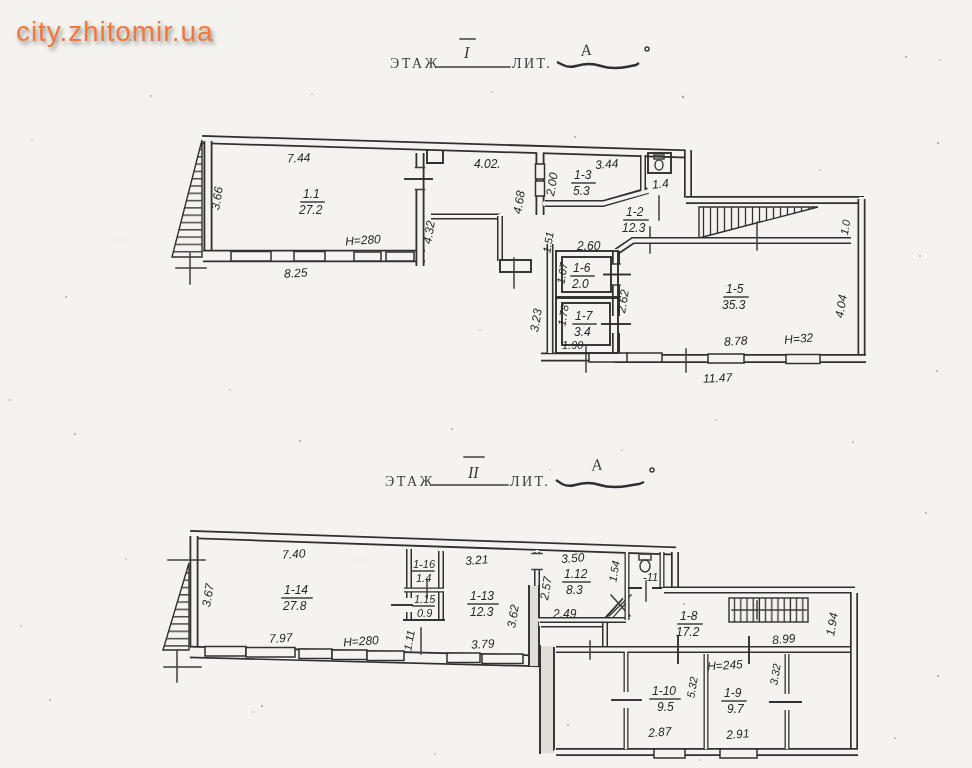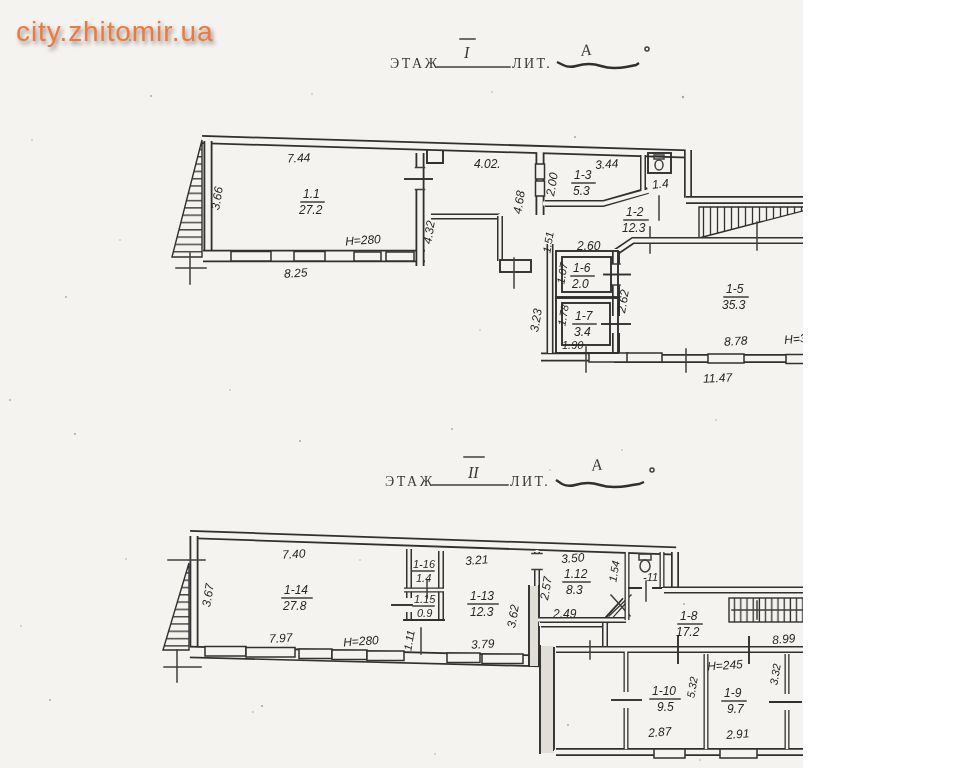--- a/index.html
+++ b/index.html
@@ -1,16 +1,16 @@
 <!DOCTYPE html>
 <html><head>
 <meta charset="utf-8">
 <style>
 html,body{margin:0;padding:0}
-#page{position:relative;width:803px;height:768px;background:#f4f3ef;overflow:hidden;font-family:"Liberation Sans",sans-serif}
+#page{position:relative;width:972px;height:768px;background:#f4f3ef;overflow:hidden;font-family:"Liberation Sans",sans-serif}
 .wm{position:absolute;left:16px;top:16px;font:28px "Liberation Sans",sans-serif;color:#f2773a;text-shadow:2px 3px 4px rgba(110,110,110,.8);letter-spacing:0.9px}
 svg{position:absolute;left:0;top:0;filter:blur(0.28px)}
 .k{stroke:#303030;fill:none;stroke-width:1.9;stroke-linecap:square}
 .k1{stroke:#3f3f3f;fill:none;stroke-width:1.5;stroke-linecap:square}
 .w9{stroke:#303030;fill:none;stroke-width:9}
 .g9{stroke:#f4f3ef;fill:none;stroke-width:5.4}
 .w8{stroke:#303030;fill:none;stroke-width:8}
 .g8{stroke:#f4f3ef;fill:none;stroke-width:4.6}
 .w7{stroke:#303030;fill:none;stroke-width:7}
 .g7{stroke:#f4f3ef;fill:none;stroke-width:3.8}

